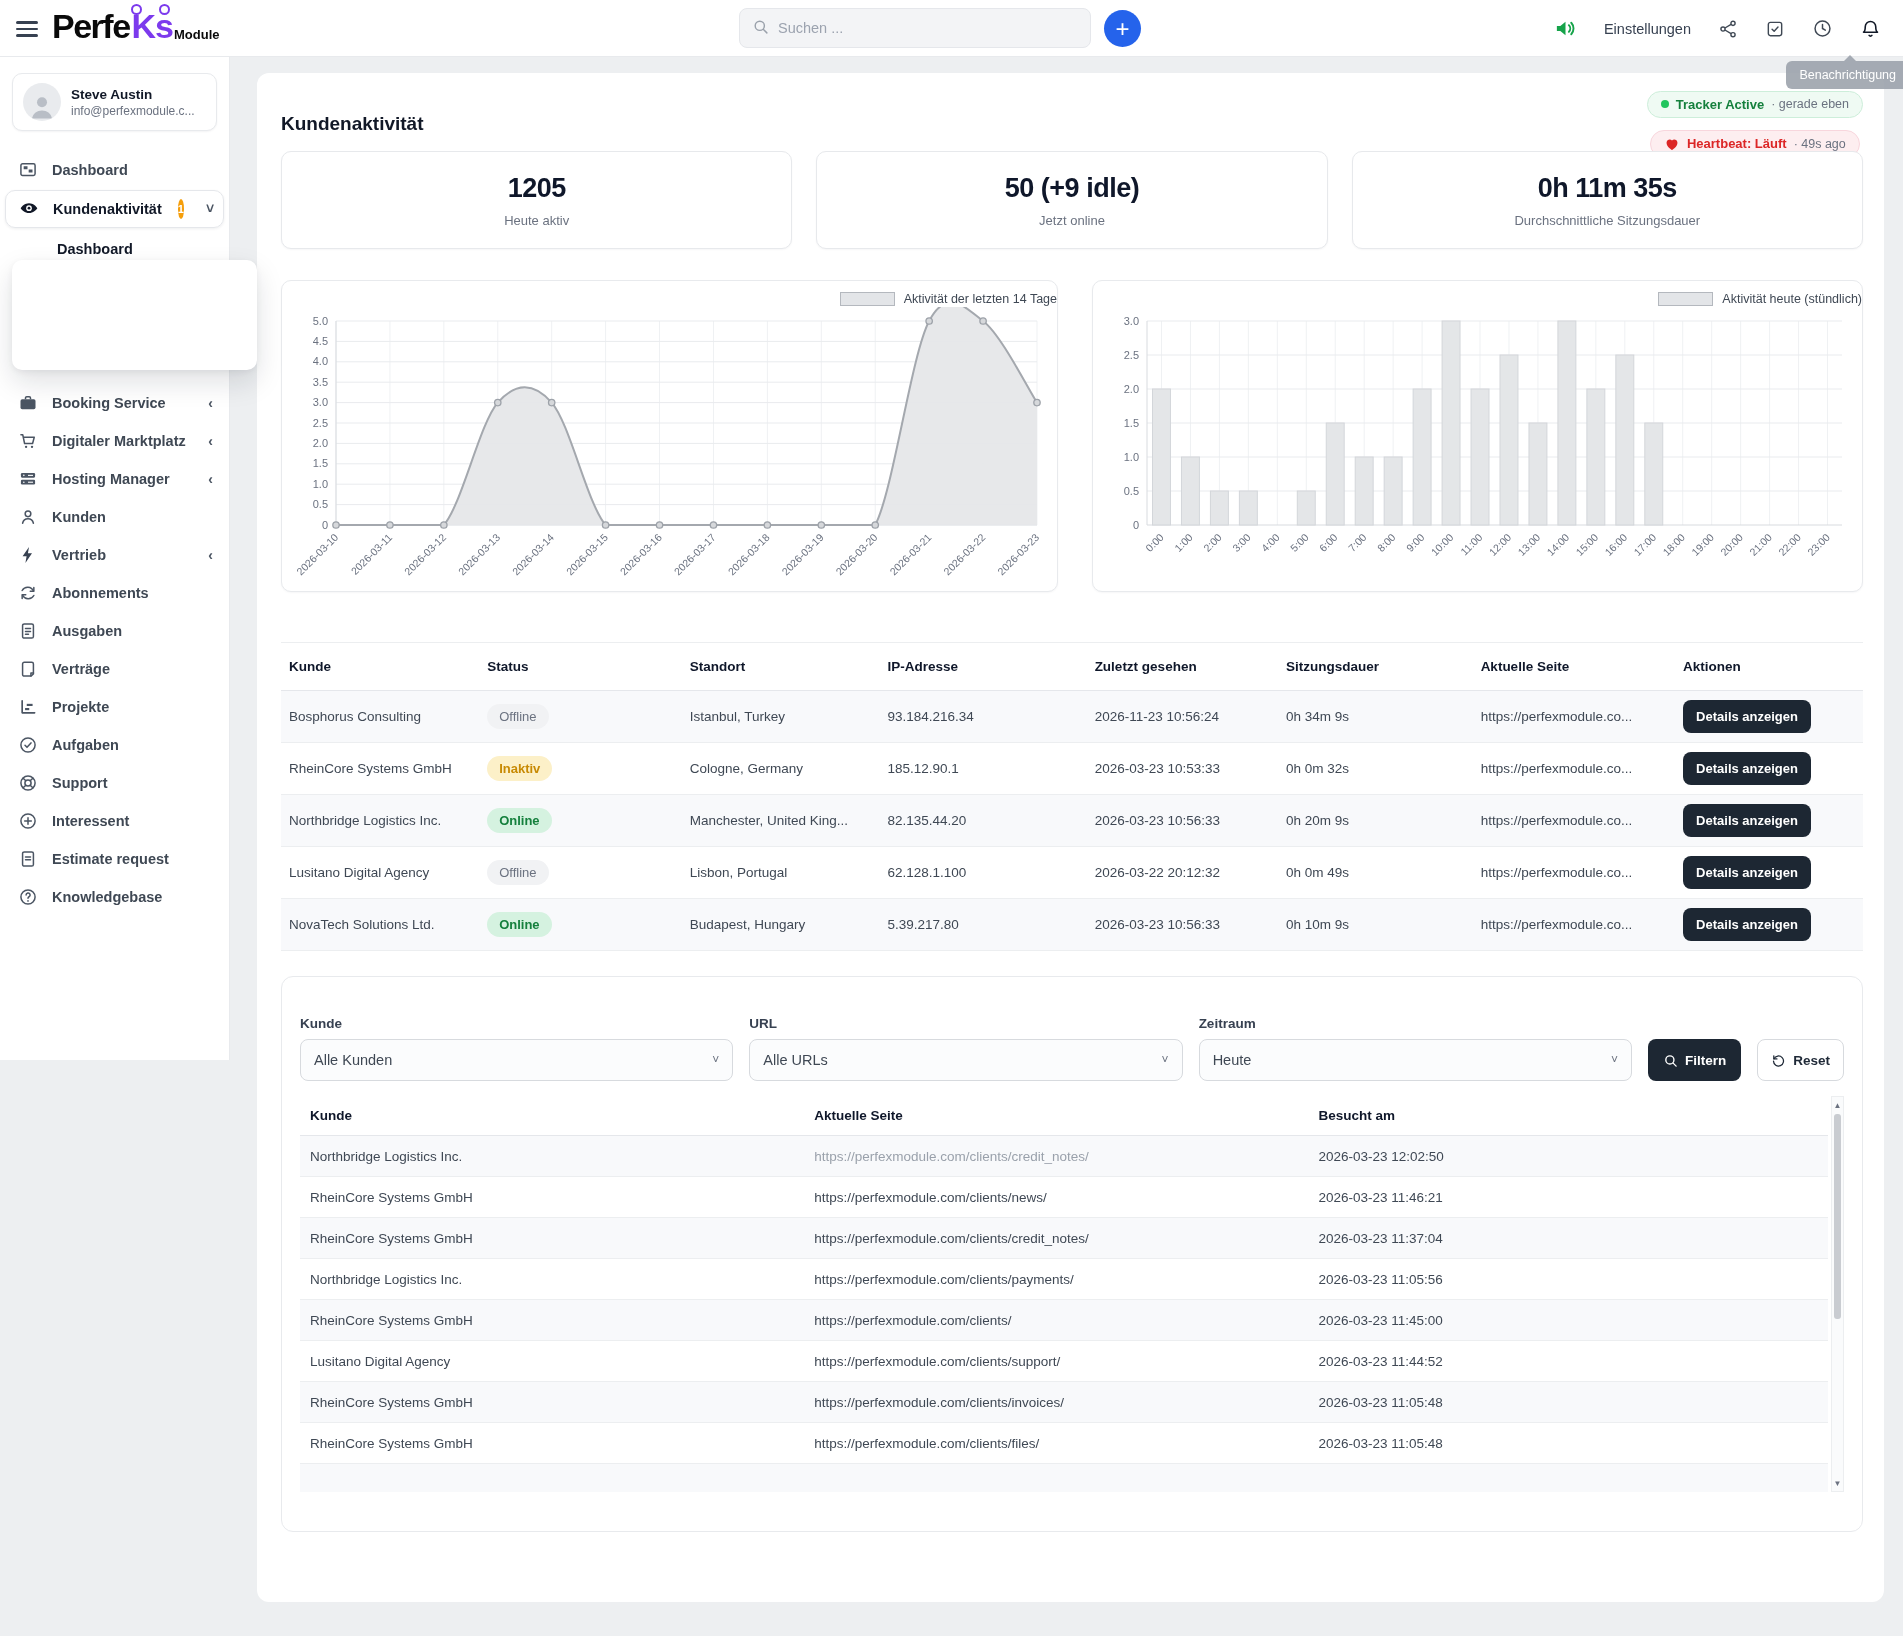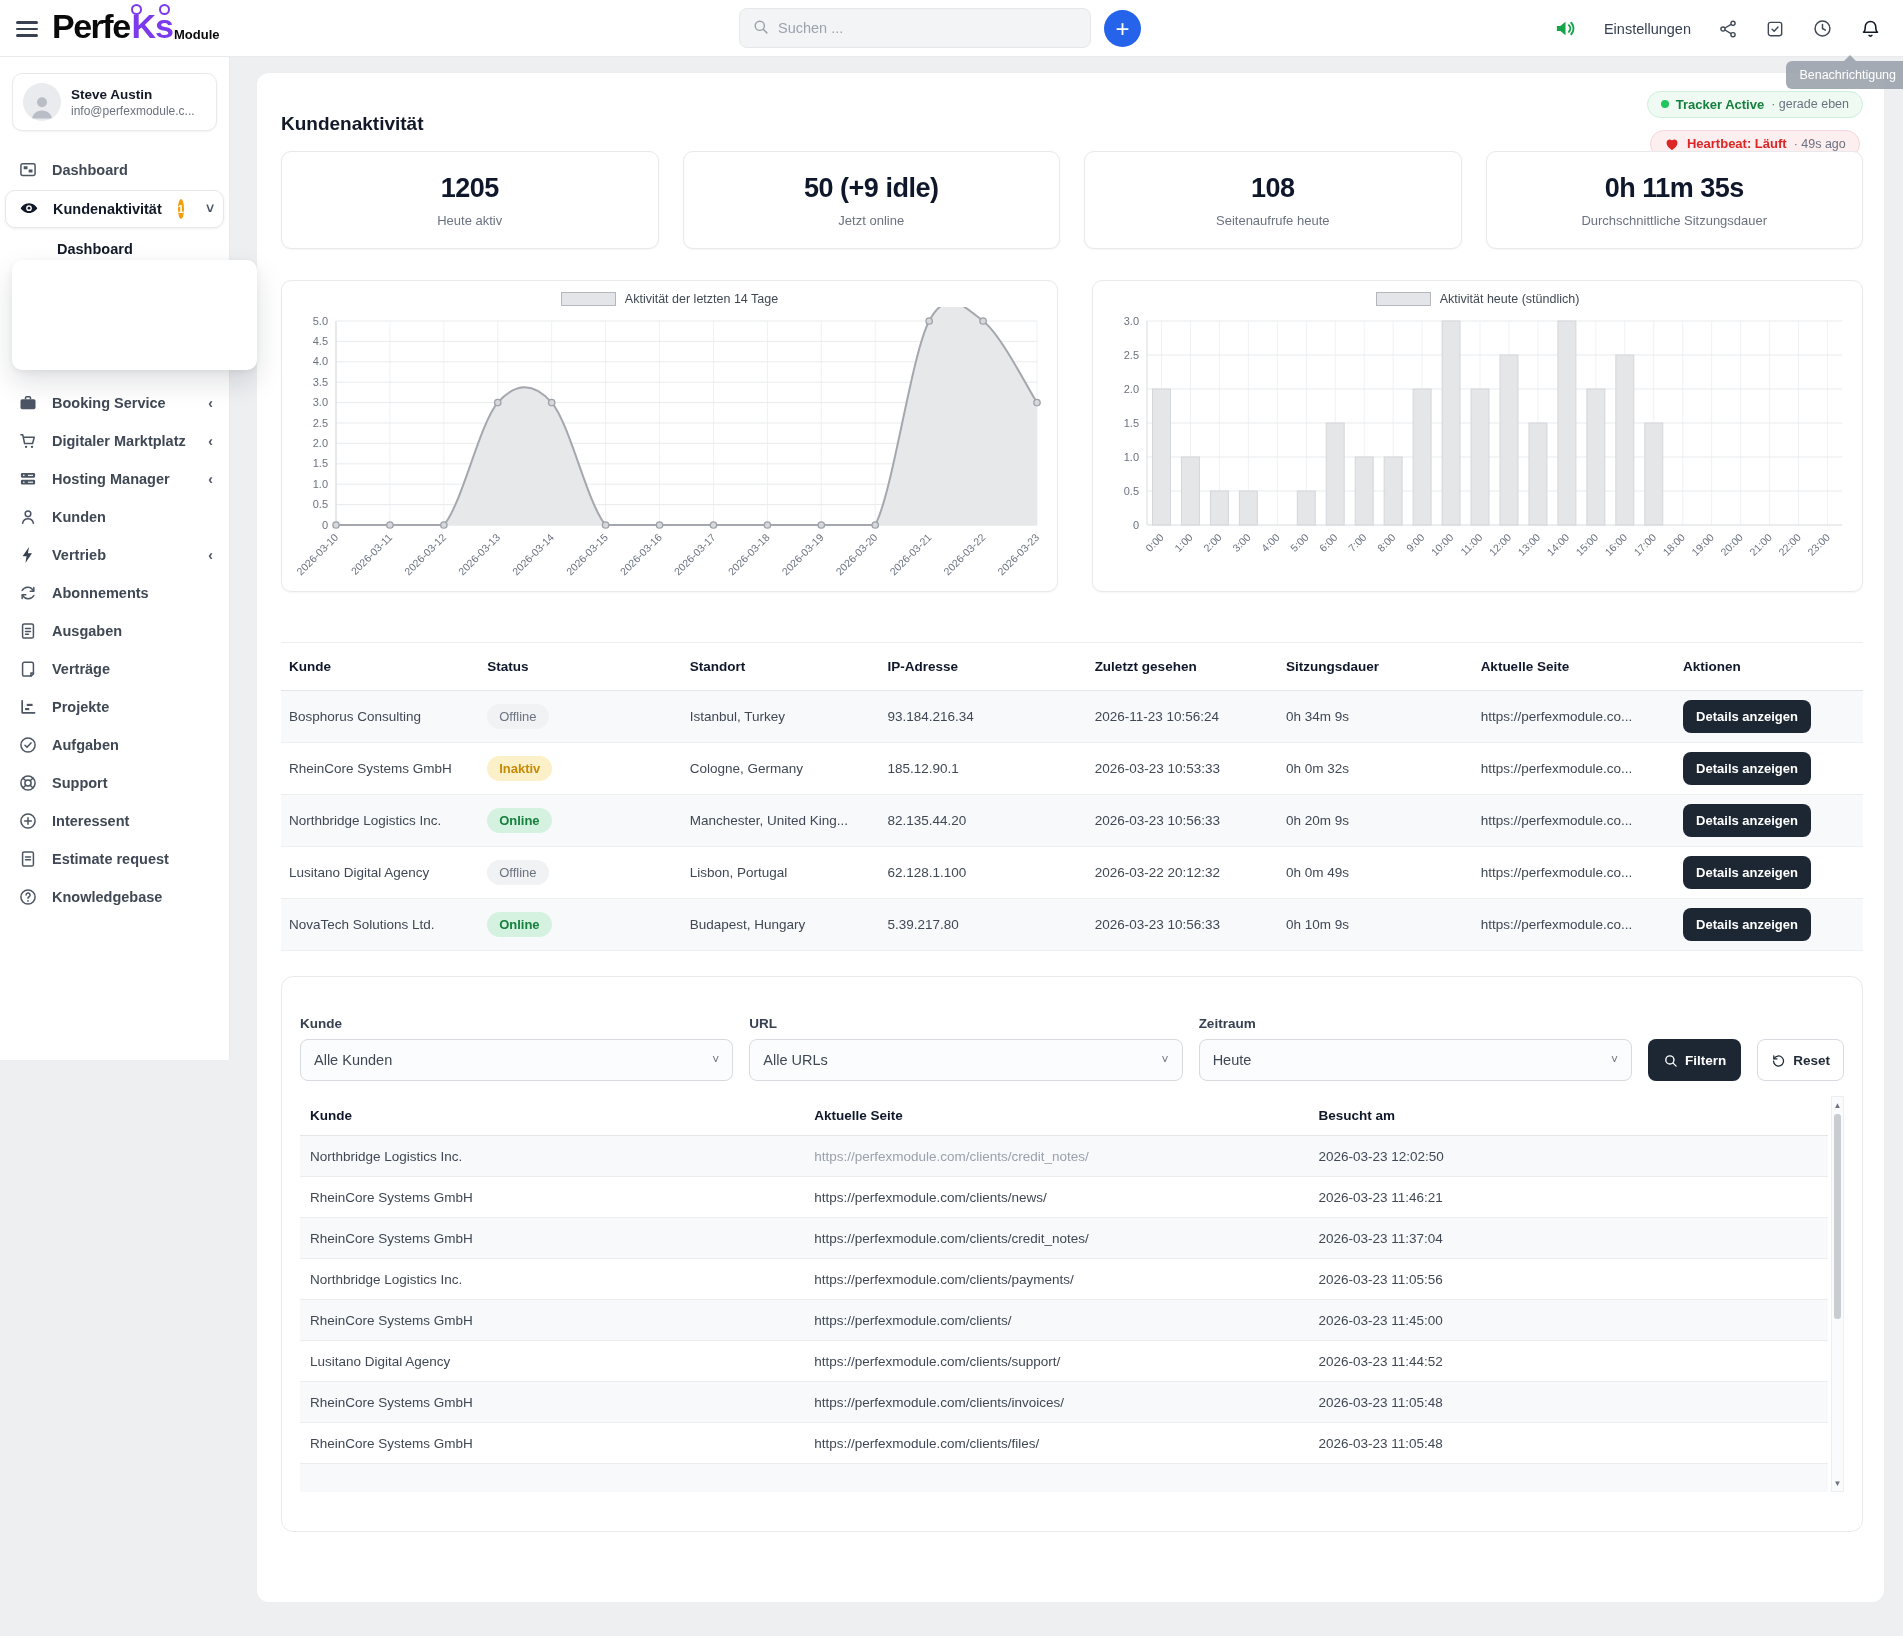--- a/index.html
+++ b/index.html
@@ -73,21 +73,21 @@
   .stats { display:flex; gap:24px; margin-top:11px; }
   .stat-card { flex:1; height:98px; border:1px solid #e7e9ec; border-radius:10px; box-shadow:0 1px 2px rgba(16,24,40,.04);
     display:flex; flex-direction:column; align-items:center; justify-content:center; gap:9px; background:#fff; }
   .stat-value { font-size:27px; font-weight:800; color:#0f172a; letter-spacing:-.5px; }
   .stat-label { font-size:13px; color:#6b7280; }
 
   .charts { display:flex; gap:34px; margin-top:31px; height:312px; }
   .chart-card { border:1px solid #e8eaed; border-radius:10px; position:relative; background:#fff;
     box-shadow:0 1px 2px rgba(16,24,40,.04); }
   .chart-card.left { width:777px; } .chart-card.right { width:771px; }
-  .legend { position:absolute; top:11px; left:0; right:0; display:flex; justify-content:center; align-items:center; gap:9px; z-index:2; }
+  .legend { position:absolute; top:11px; left:0; right:0; display:flex; justify-content:flex-end; align-items:center; gap:9px; z-index:2; }
   .legend .swatch { width:55px; height:14px; background:#e3e5e8; border:1px solid #b4b8be; }
   .legend .ltext { font-size:12.5px; color:#3f4854; }
   .chart-svg { position:absolute; left:8px; top:26px; }
 
   
   .atable { width:100%; border-collapse:collapse; margin-top:50px; }
   .atable th { text-align:left; font-size:13.5px; font-weight:700; color:#0f172a; padding:16px 10px; border-top:1px solid #eceef0;
     border-bottom:1px solid #e5e7eb; }
   .atable td { font-size:13.5px; color:#3f4854; padding:0 10px; height:52px; border-bottom:1px solid #eceef0; }
   .atable th:first-child, .atable td:first-child { padding-left:8px; }
@@ -390,24 +390,20 @@
   </div>
 
   <div class="stats">
       <div class="stat-card">
         <div class="stat-value">1205</div>
                  <div class="stat-label">Heute aktiv</div>
       </div>
       <div class="stat-card">
         <div class="stat-value">50 (+9 idle)</div>
                  <div class="stat-label">Jetzt online</div>
-      </div>
-      <div class="stat-card">
-        <div class="stat-value">108</div>
-                 <div class="stat-label">Seitenaufrufe heute</div>
       </div>
       <div class="stat-card">
         <div class="stat-value">0h 11m 35s</div>
                  <div class="stat-label">Durchschnittliche Sitzungsdauer</div>
       </div>
     </div>
 
   <div class="charts">
     <div class="chart-card left">
       <div class="legend">

